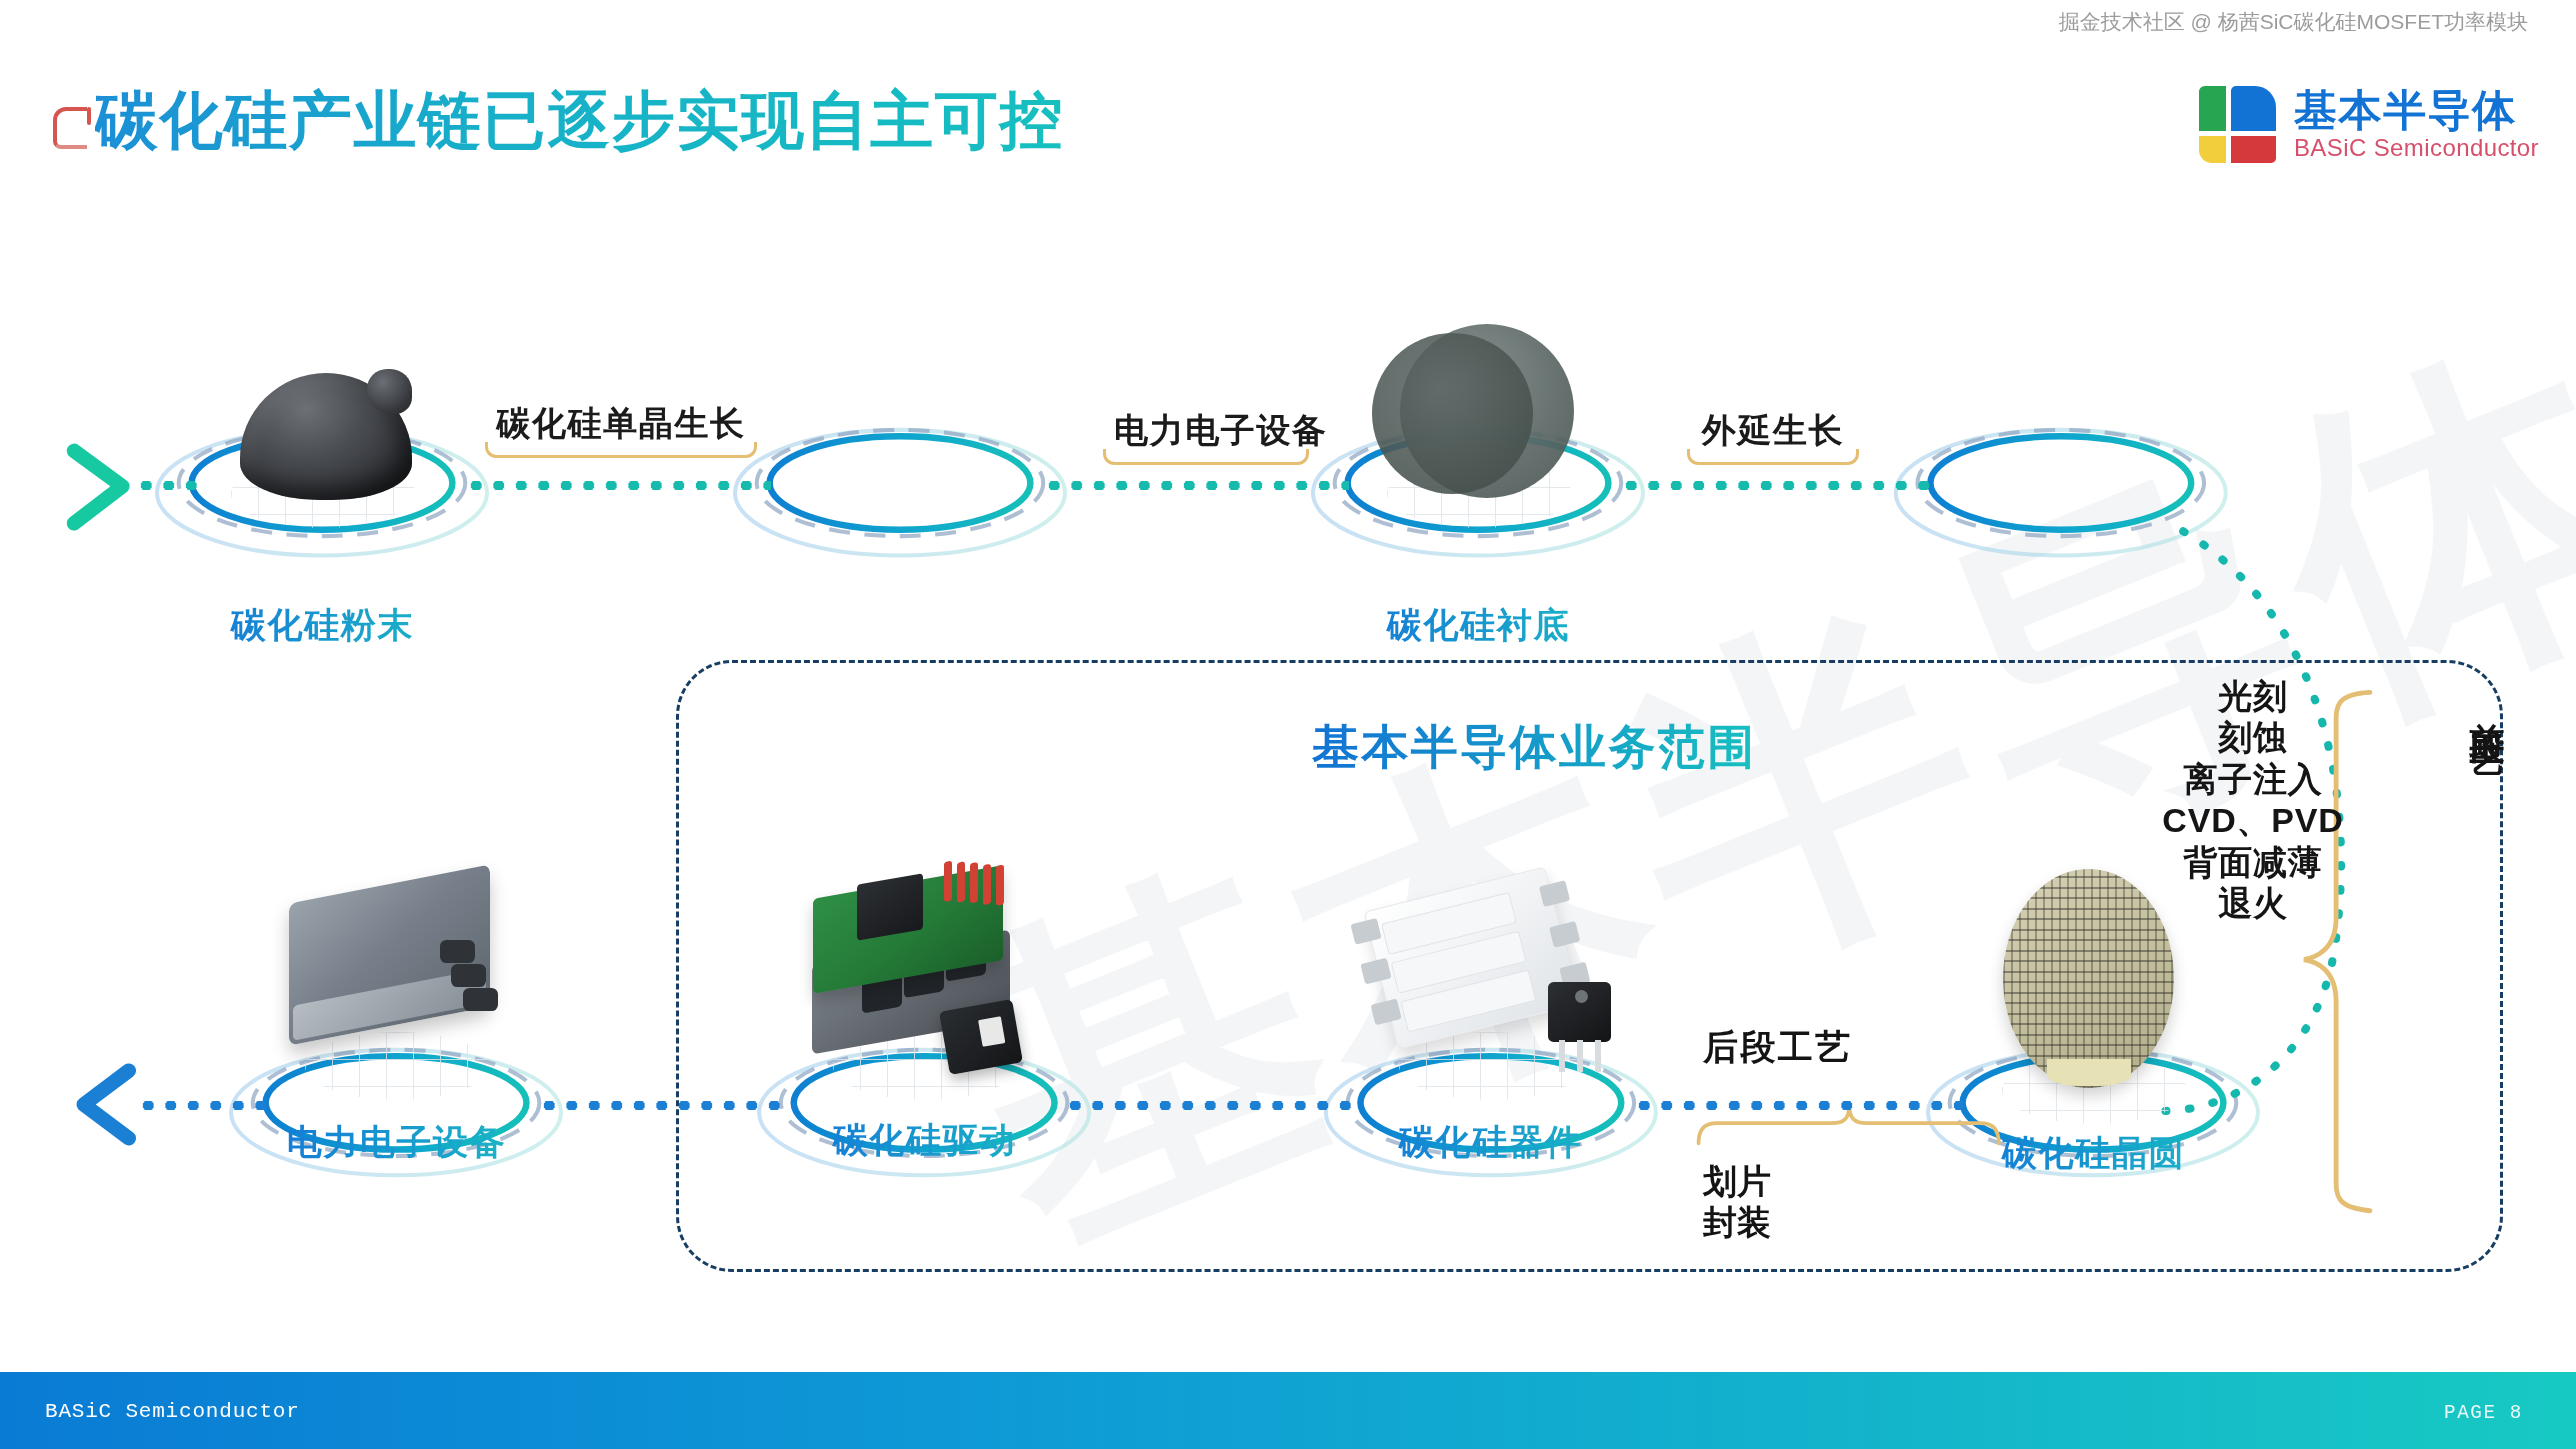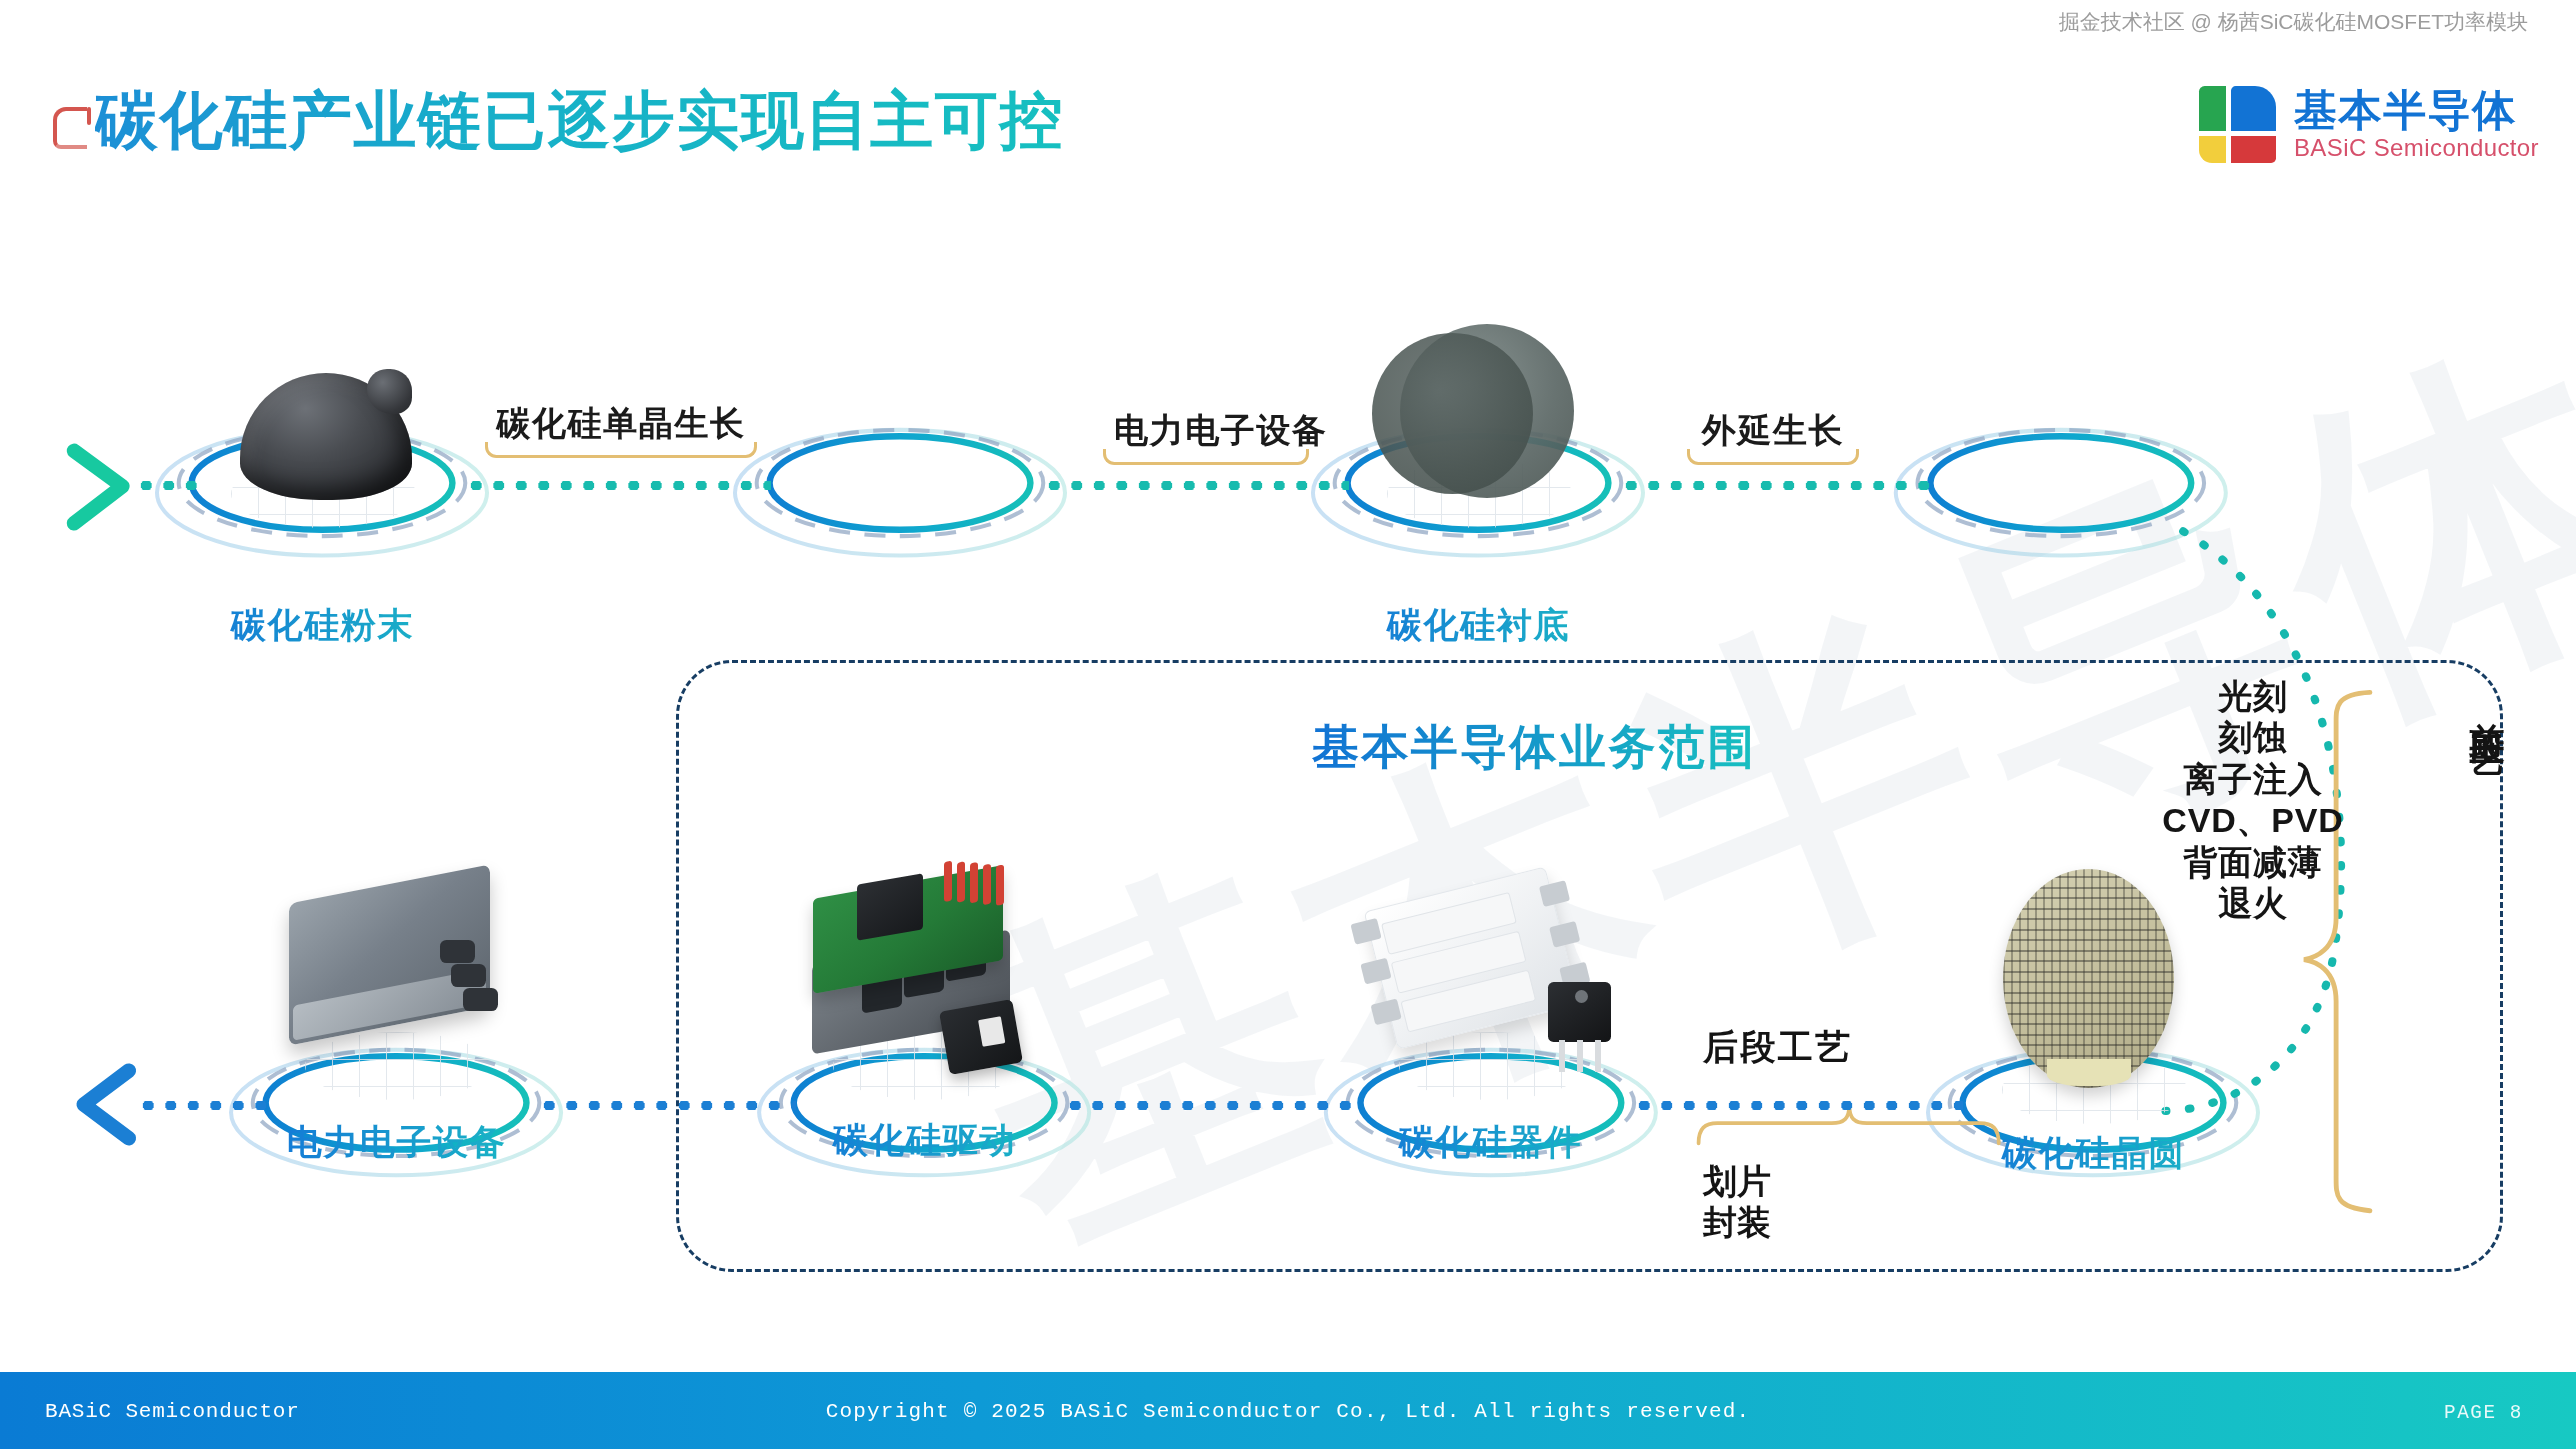--- a/index.html
+++ b/index.html
@@ -371,18 +371,17 @@
     <div>CVD、PVD</div>
     <div>背面减薄</div>
     <div>退火</div>
   </div>
 
   <div class="vert-label" style="right:66px; top:694px;">前段工艺</div>
 
   <div class="footer-wm">掘金技术社区 @ 杨茜SiC碳化硅MOSFET功率模块</div>
   <div class="footer">
     <div class="footer-left">BASiC Semiconductor</div>
-    <div class="footer-center">Copyright © 2025 BASiC Semiconductor Co., Ltd. All rights reserved.</div>
     <div class="footer-page">PAGE 8</div>
   </div>
 
 </div>
 
 
 </body></html>

